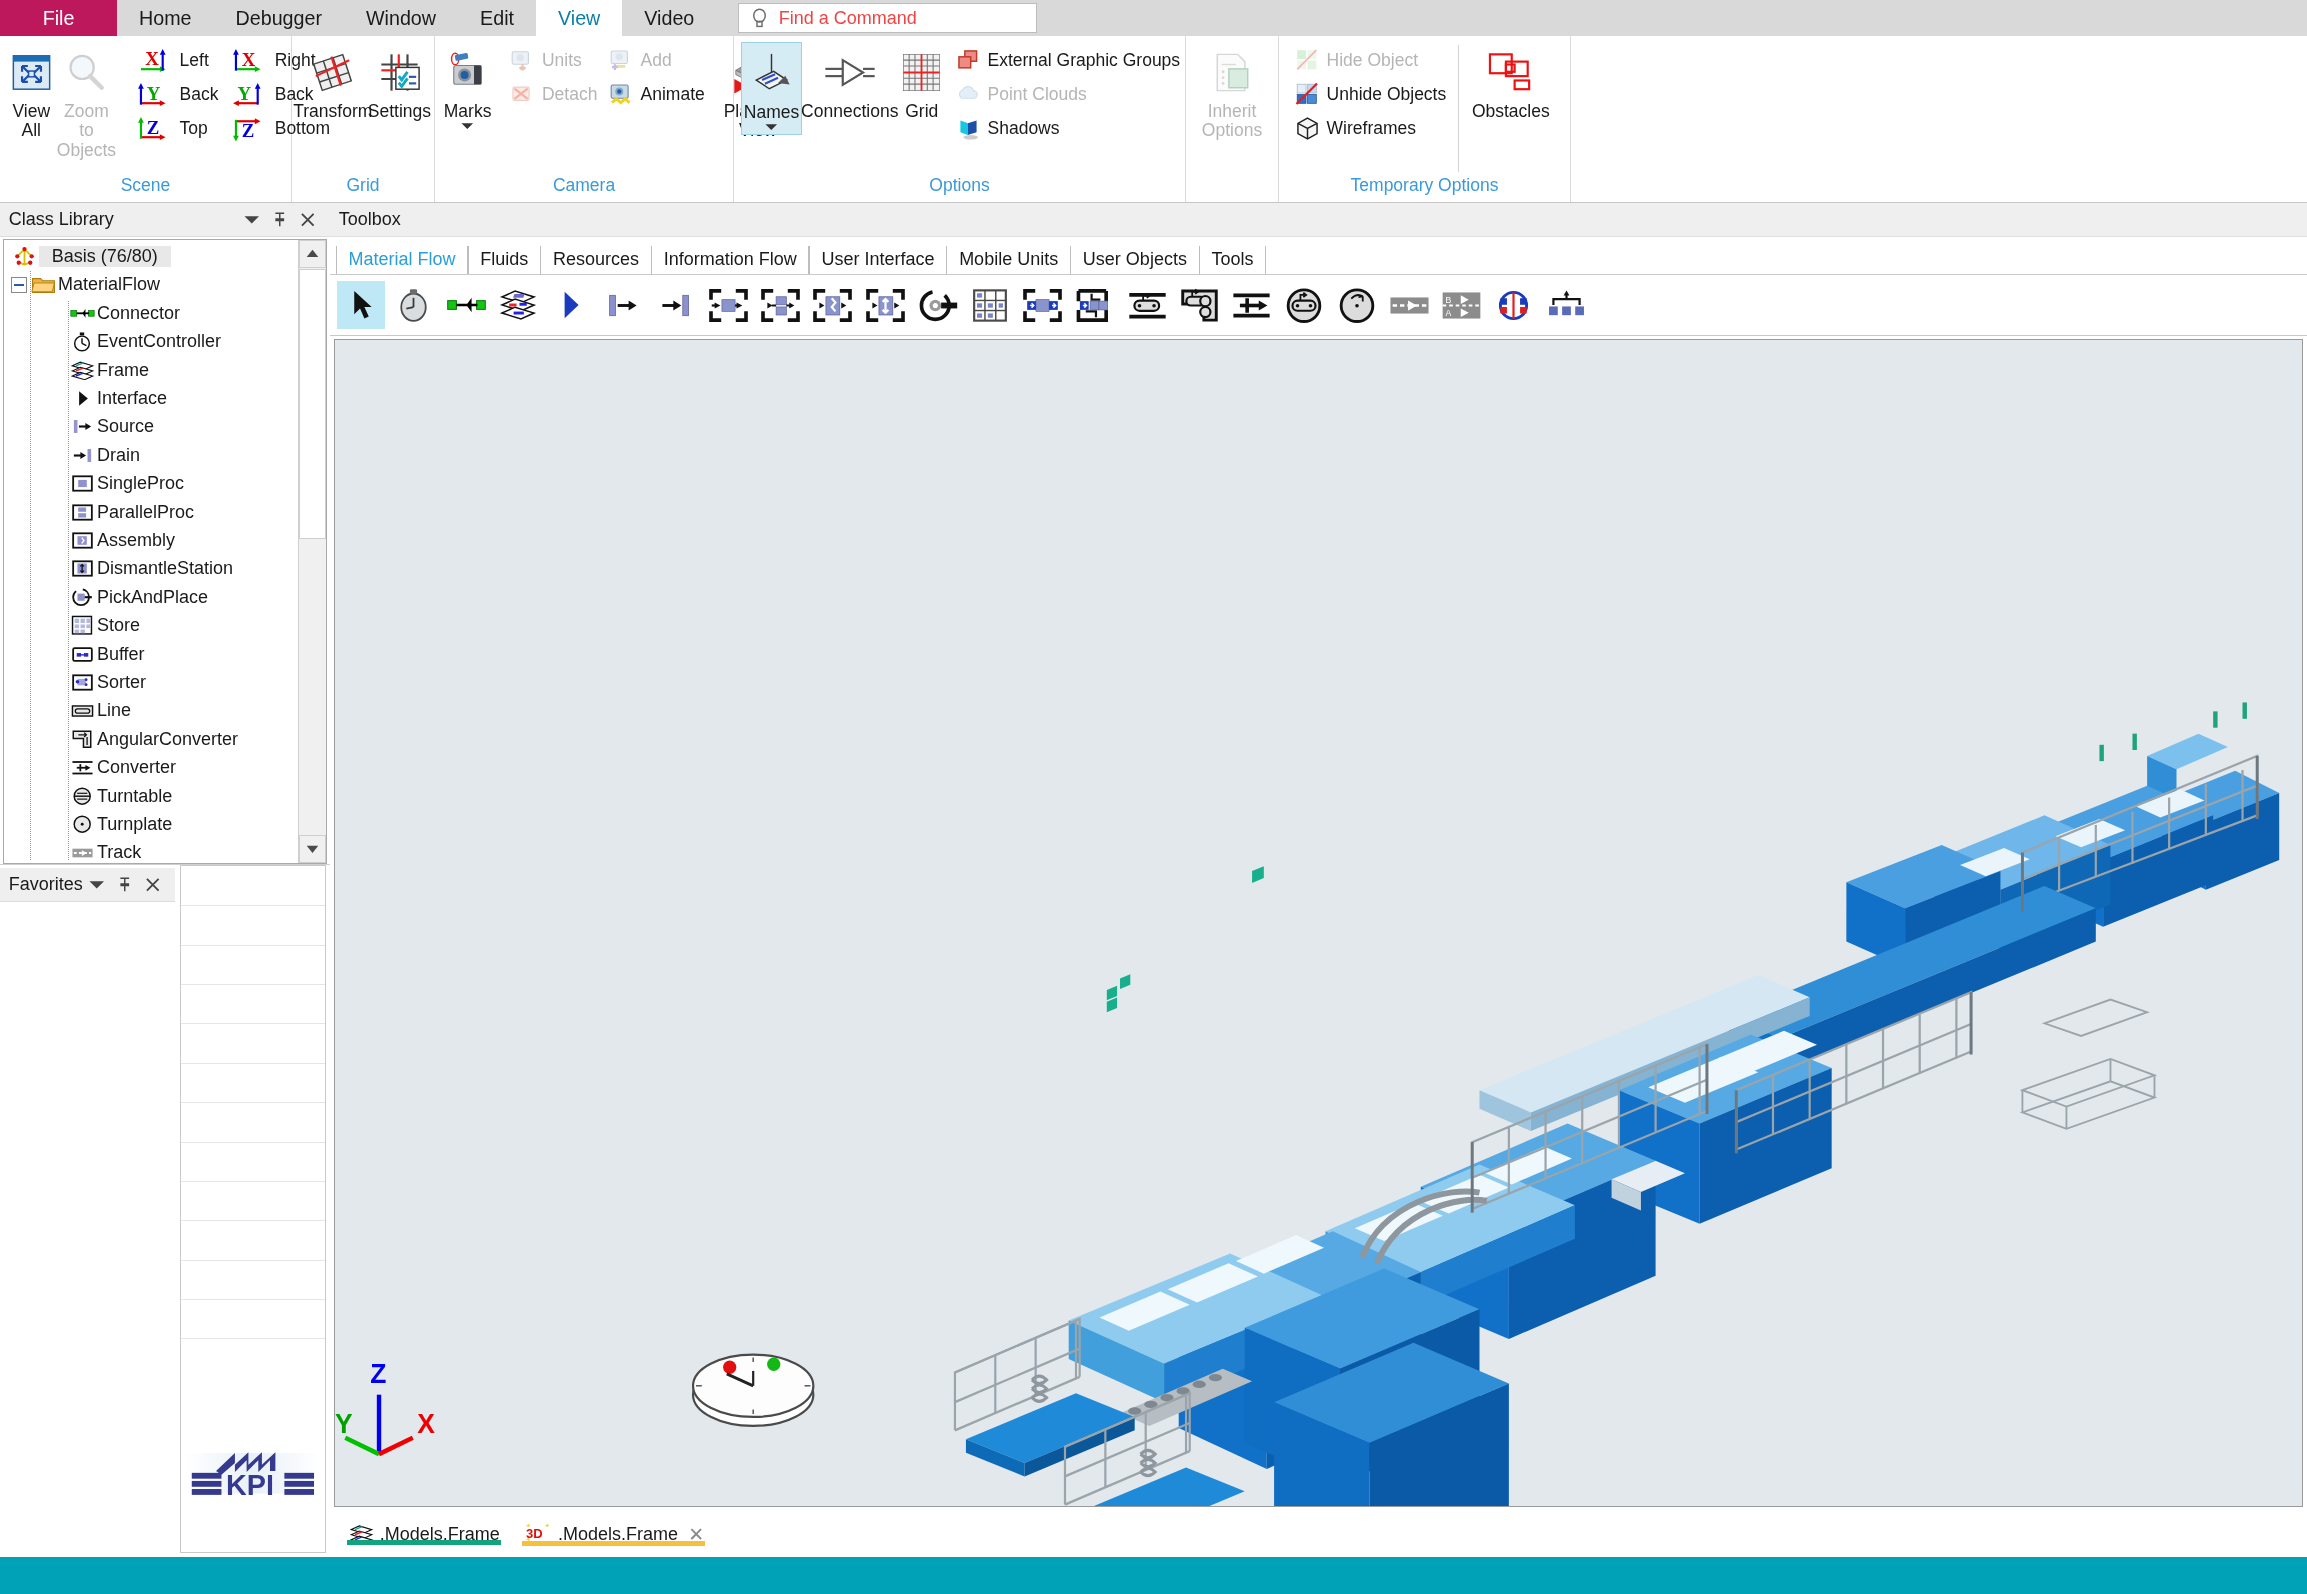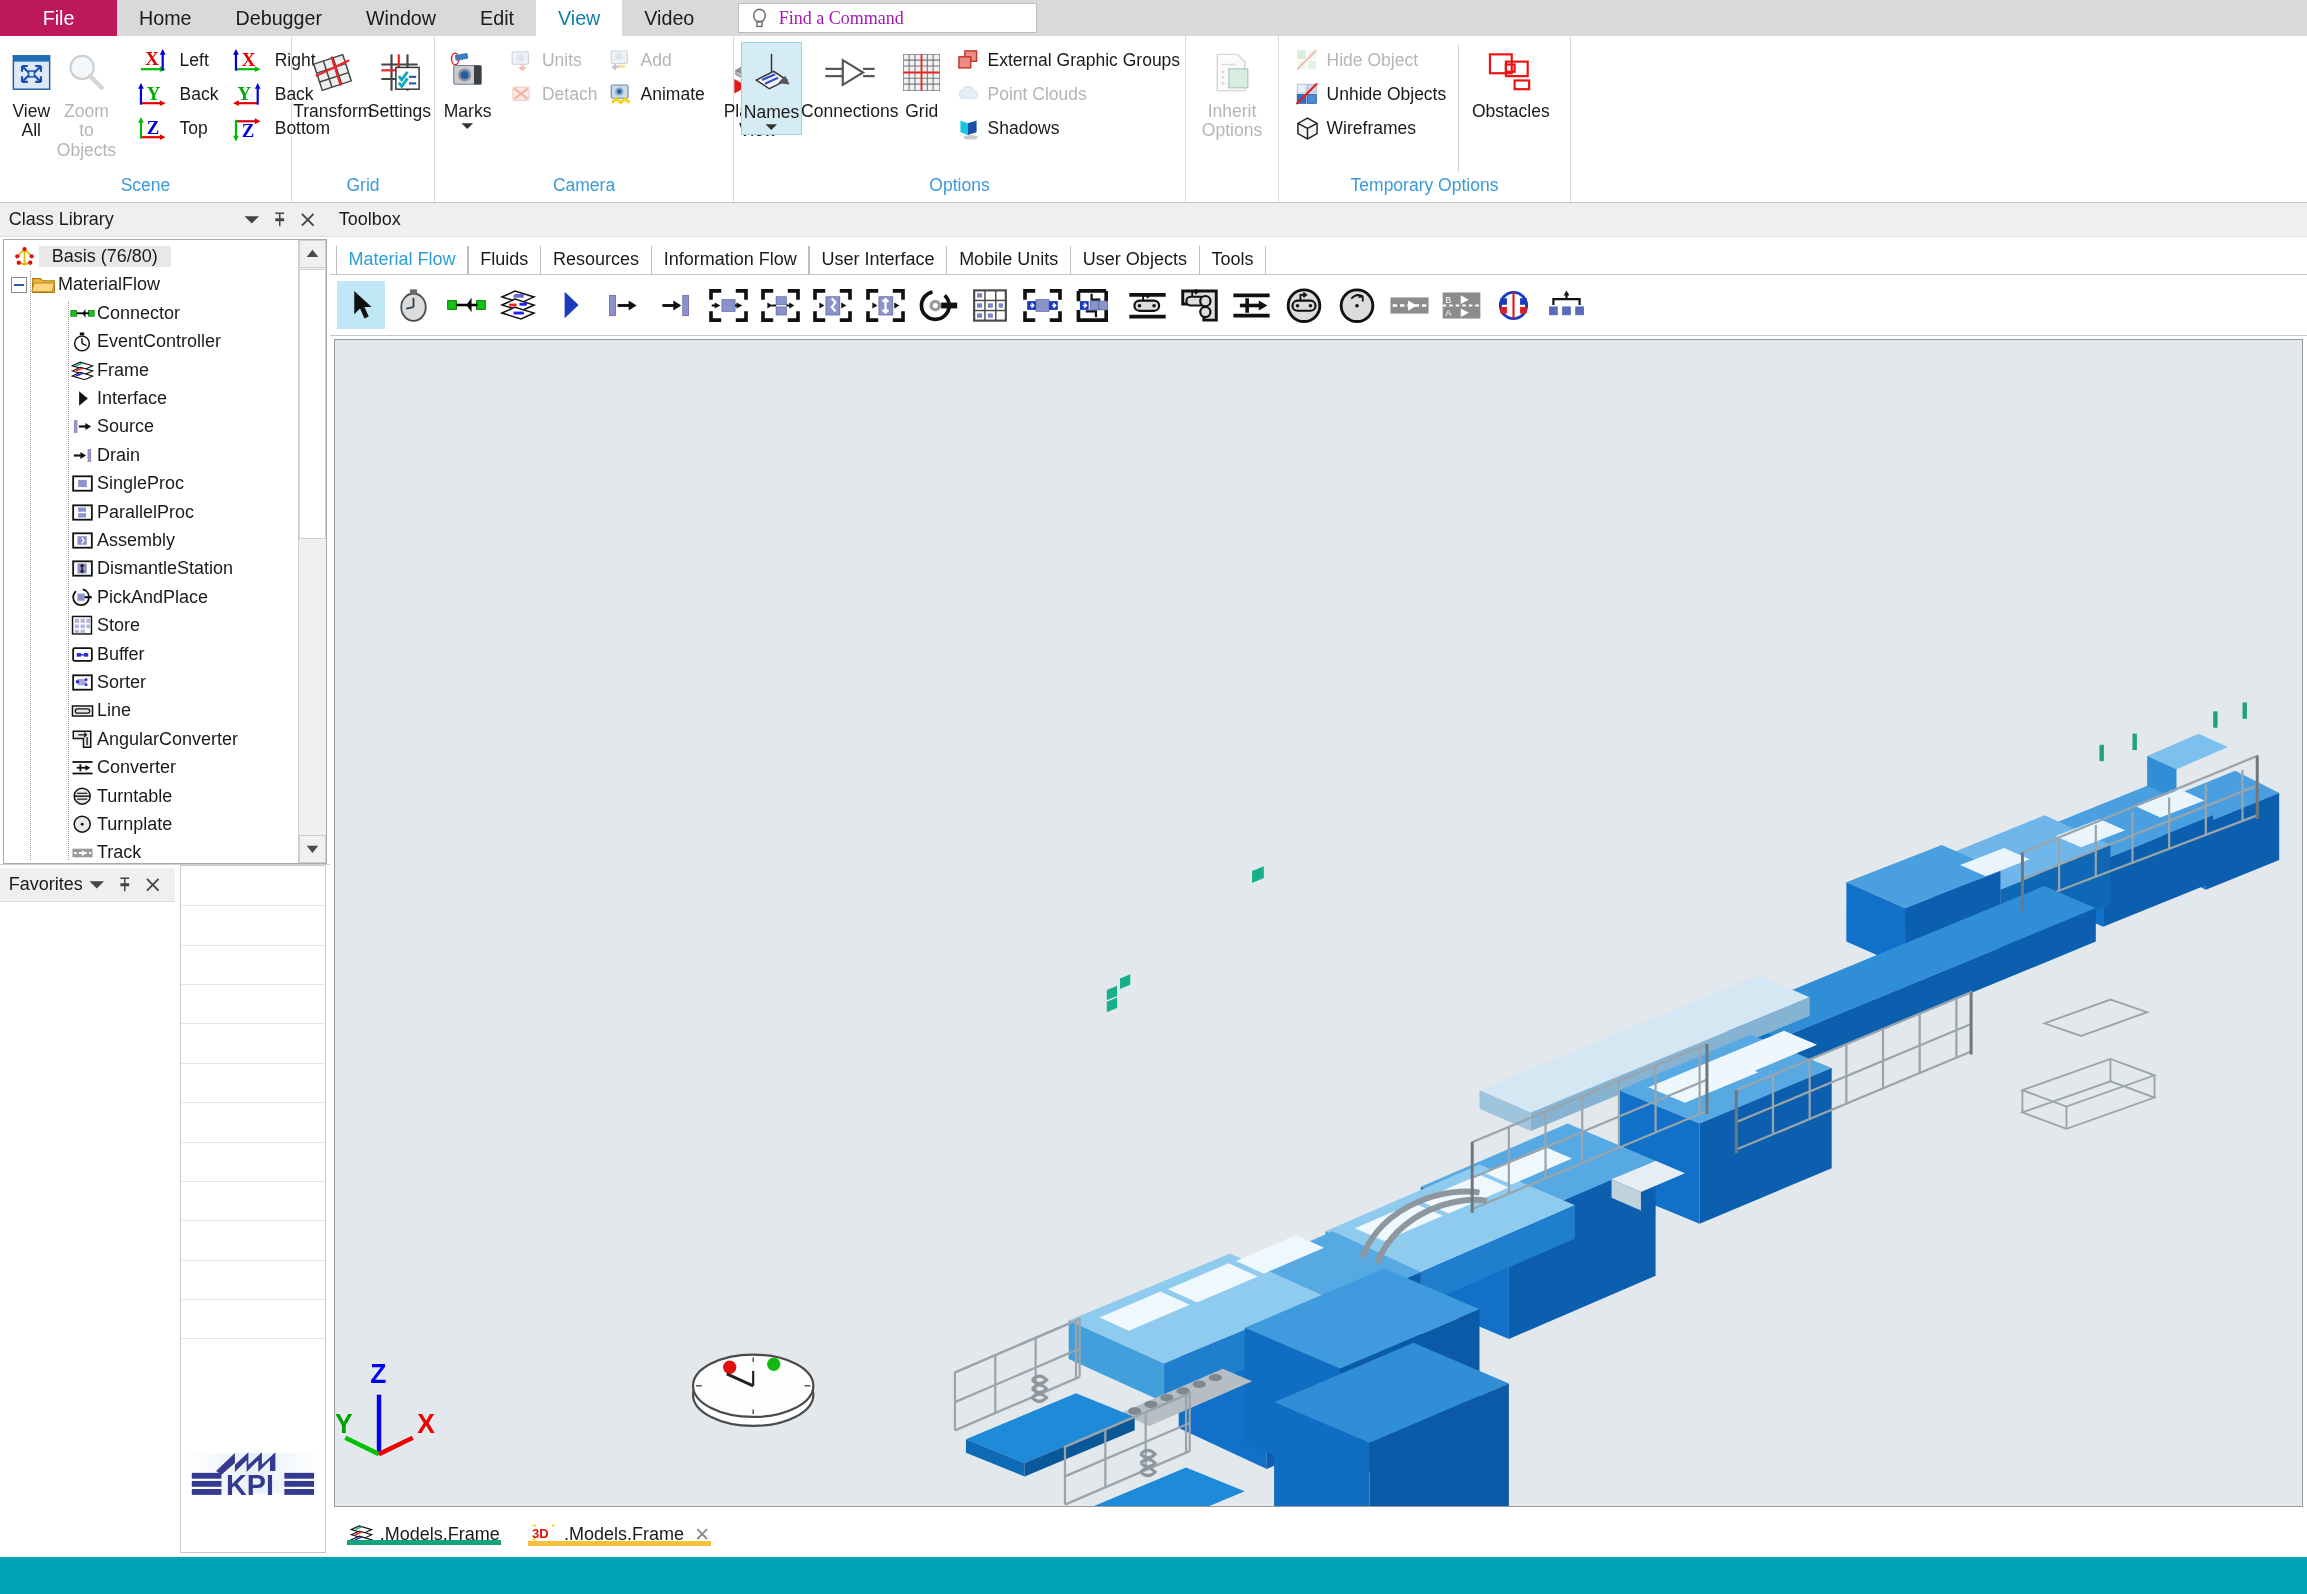--- a/index.html
+++ b/index.html
@@ -35,21 +35,21 @@
   }
   .search-wrap {
     display: flex; align-items: center;
     margin-left: 22px; margin-top: 2.9px; margin-bottom: 2.9px;
     width: 299px;
     background: #ffffff;
     border: 0.7px solid #bdbdbd;
     padding: 0 10.2px;
   }
   .bulb-icon { width: 19px; height: 23px; flex: 0 0 19px; margin-right: 10.2px; }
-  .search-text { font-size: 18px; color: #a21caf; font-family: Liberation Serif, serif; }
+  .search-text { font-size: 18px; color: #ef4444; }
 
   
   .ribbon {
     flex: 0 0 167px;
     background: #ffffff;
     border-bottom: 0.7px solid #c6c6c6;
     display: flex;
     align-items: stretch;
     position: relative;
   }
@@ -160,21 +160,21 @@
   .tb-tab.active { color: #2a9fd6; }
   .tb-iconbar {
     height: 61px; display: flex; align-items: center; gap: 4.4px;
     padding: 0 7.3px; background: #ffffff; border-bottom: 0.7px solid #c8c8c8;
   }
   .tbi { width: 48px; height: 48px; display: flex; align-items: center; justify-content: center; cursor: default; }
   .tbi.sel { background: #bfe8f7; }
 
   .viewport { flex: 1; position: relative; background: #e3e8ec; border: 0.7px solid #9a9a9a; margin: 2.9px 4.4px 0 4.4px; overflow: hidden; }
 
-  .bottom-tabs { height: 50px; display: flex; align-items: center; padding-left: 10.2px; gap: 12px; background: #ffffff; }
+  .bottom-tabs { height: 50px; display: flex; align-items: center; padding-left: 10.2px; gap: 6px; background: #ffffff; }
   .btab { display: flex; align-items: center; gap: 5.8px; padding: 4.4px 8.7px 0 8.7px; font-size: 18px; color: #1a1a1a; cursor: default; position: relative; }
   .btab .uline { position: absolute; left: 7.3px; right: 7.3px; bottom: 0; height: 5.1px; }
   .btab-close { font-size: 19px; color: #8a8a8a; margin-left: 4.4px; cursor: default; }
 
   .statusbar { height: 38px; background: #00a2b8; flex: 0 0 38px; }
   svg { display: block; }
 </style>
 </head>
 <body>
 

